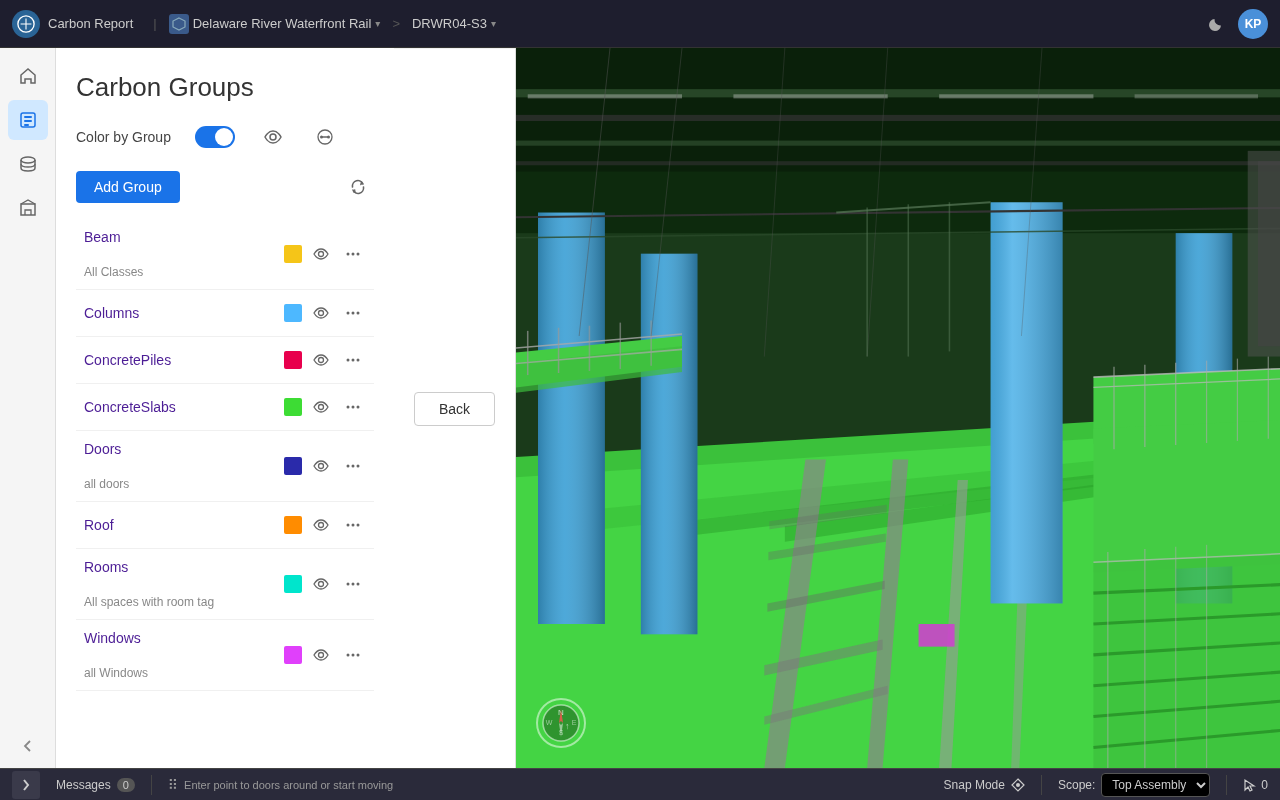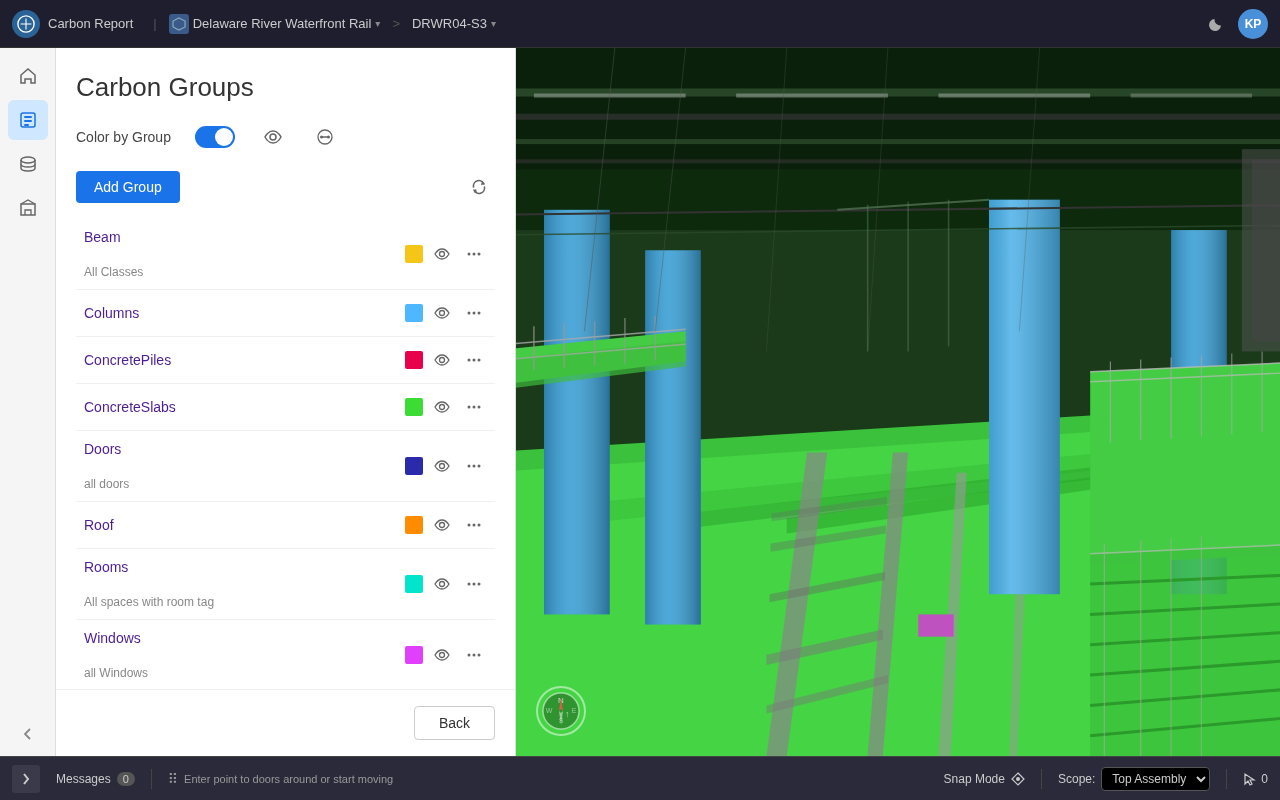--- a/index.html
+++ b/index.html
@@ -97,21 +97,21 @@
       display: flex; align-items: center; justify-content: center;
       cursor: pointer;
       color: #888;
     }
 
     
     .panel {
       width: 460px;
       background: white;
       display: flex;
-      flex-direction: column;
+      flex-direction: row;
       flex-shrink: 0;
       border-right: 1px solid #ddd;
       overflow: hidden;
     }
     .panel-content {
       flex: 1;
       overflow-y: auto;
       padding: 24px 20px 16px 20px;
     }
     .panel-title {
@@ -218,41 +218,42 @@
       cursor: pointer;
       border-radius: 3px;
     }
 
     
     .panel-footer {
       padding: 16px 20px;
       display: flex;
       justify-content: flex-end;
       border-top: 1px solid #f0f0f0;
+      align-items: center;
     }
     .back-btn {
       padding: 8px 24px;
       border: 1px solid #ccc;
       background: white;
       border-radius: 4px;
       font-size: 14px;
       cursor: pointer;
       color: #333;
     }
 
     
     .viewport {
       flex: 1;
       position: relative;
       overflow: hidden;
     }
 
     
     .bottombar {
-      height: 44px;
+      height: 32px;
       background: #2a2a3a;
       display: flex;
       align-items: center;
       padding: 8px 12px;
       gap: 16px;
       color: #ccc;
       font-size: 12px;
       flex-shrink: 0;
       border-top: 1px solid #444;
     }

